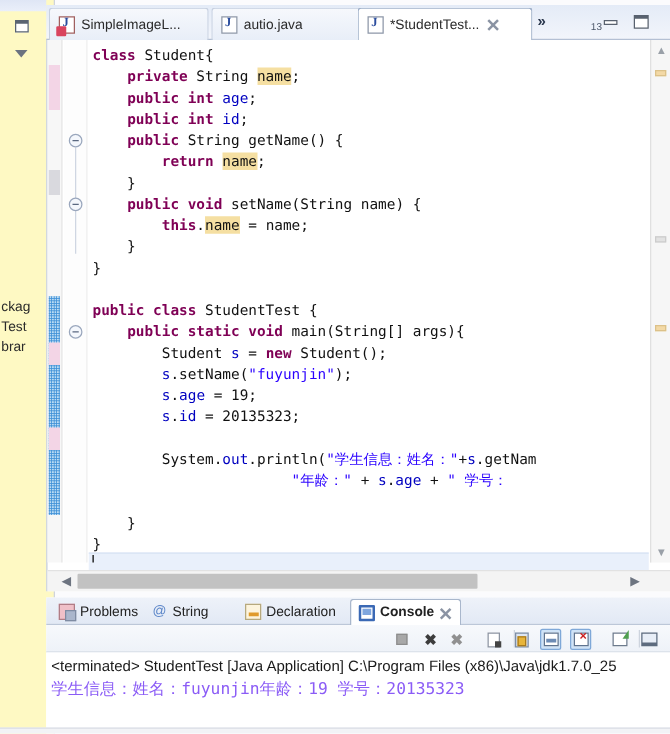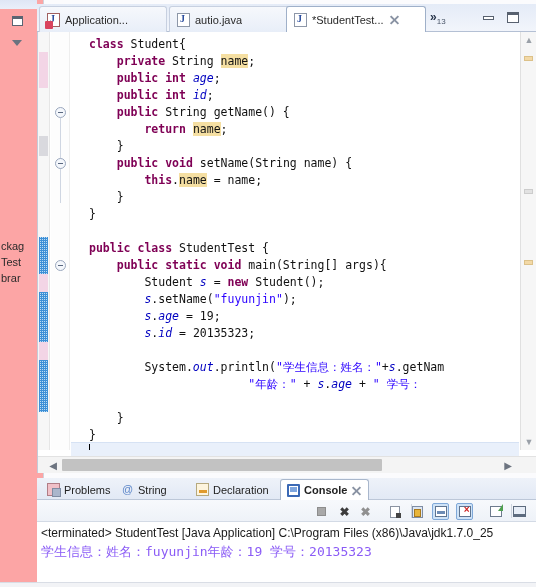--- a/index.html
+++ b/index.html
@@ -13,21 +13,21 @@
   #app {
     position: relative;
     width: 536px; height: 587px;
     background: #fbfbfd;
   }
 
   
   .left-rail {
     position: absolute; left: 0; top: 0;
     width: 37px; height: 587px;
-    background: #fca5a5;
+    background: #fef9c3;
     border-right: 1px solid #cfd3dc;
     padding-left: 43px;
   }
   .left-rail-top {
     position: absolute; left: 0; top: 0; width: 37px; height: 9px;
     background: linear-gradient(#dfe6f5, #eaeffa);
   }
   .rail-btn {
     position: absolute; left: 7px;
     width: 20px; height: 18px;
@@ -149,21 +149,21 @@
     border-radius: 1px;
     z-index: 2;
   }
   .tab-overflow {
     position: absolute; left: 393px; top: 6px;
     font-size: 12px; font-weight: bold;
     color: #28354b;
     cursor: default;
   }
   .tab-overflow sub {
-    font-size: 8px; font-weight: normal; color: #4a5568;
+    font-size: 8px; font-weight: normal; color: #4a5568; margin-left: 36px;
   }
   .win-min, .win-max {
     position: absolute; top: 7px;
     width: 14px; height: 13px;
     cursor: default;
   }
   .win-min  { left: 445px; }
   .win-max  { left: 469px; }
   .win-min i {
     display: block; position: absolute;
@@ -216,32 +216,32 @@
     content: "";
     position: absolute; left: 2px; top: 4px;
     width: 5px; height: 1px; background: #5a6880;
   }
   .fold-line {
     position: absolute; left: 9px;
     width: 1px; background: #cfd6e2;
   }
 
   .code {
-    position: absolute; left: 48px; top: 0;
+    position: absolute; left: 33px; top: 0;
     right: 17px; height: 418px;
     overflow: hidden;
     font-family: "DejaVu Sans Mono", "Liberation Mono", monospace;
     font-size: 11.5px;
     line-height: 17px;
     color: #111111;
     white-space: pre;
   }
   .code .ln { position: absolute; left: 3px; white-space: pre; }
   .kw   { color: #7f0055; font-weight: bold; }
-  .fld  { color: #0000c0; font-style: italic; }
+  .fld  { color: #0000c0; }
   .str  { color: #2a00ff; }
   .hl   { background: #f5dfa2; }
   .curline {
     position: absolute; left: 33px; right: 17px;
     height: 17px;
     background: #e9f0fb;
     border-top: 1px solid #d6e2f4;
     border-bottom: 1px solid #d6e2f4;
   }
   .caret {
@@ -431,21 +431,21 @@
       <div>Test</div>
       <div>brar</div>
     </div>
   </div>
 
   <div class="editor-area">
 
     <div class="tabbar">
       <div class="tab tab-t1">
         <span class="ficon err"></span>
-        <span class="tab-label">Application...</span>
+        <span class="tab-label">SimpleImageL...</span>
       </div>
       <div class="tab tab-t2">
         <span class="ficon java"></span>
         <span class="tab-label">autio.java</span>
       </div>
       <div class="tab tab-t3 active">
         <span class="ficon java"></span>
         <span class="tab-label">*StudentTest...</span>
         <span class="tab-close"></span>
       </div>

